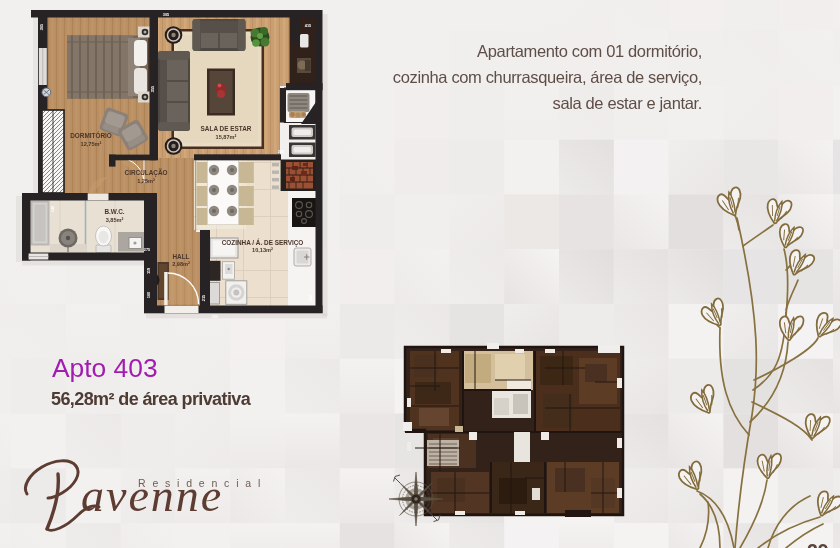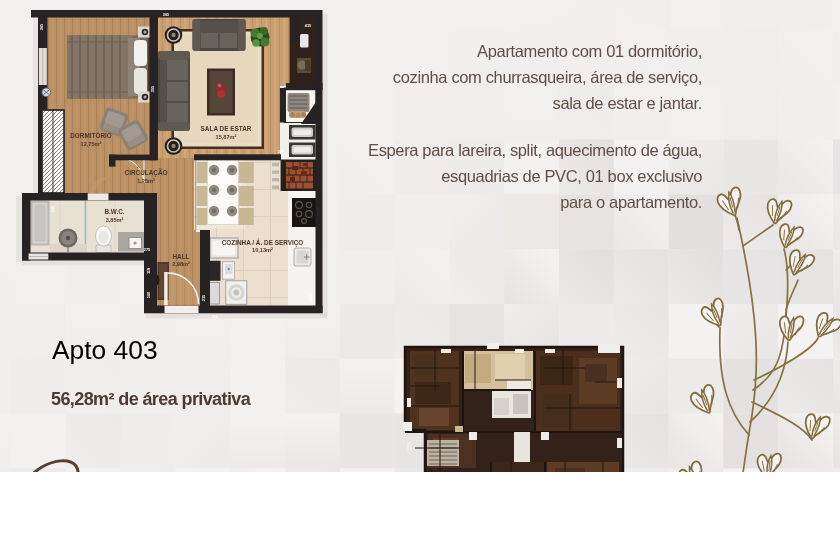--- a/index.html
+++ b/index.html
@@ -1,17 +1,17 @@
 <!DOCTYPE html>
 <html><head>
 <meta charset="utf-8">
 <style>
   html,body{margin:0;padding:0;}
   body{width:840px;height:548px;overflow:hidden;font-family:"Liberation Sans",sans-serif;}
-  #page{position:absolute;top:0;left:0;width:840px;height:472px;background:#f2f0ef;overflow:hidden;}
+  #page{position:absolute;top:0;left:0;width:840px;height:548px;background:#f2f0ef;overflow:hidden;}
   .abs{position:absolute;}
 </style>
 </head>
 <body>
 <div id="page">
 
 <svg class="abs" style="left:0;top:0" width="840" height="548" viewBox="0 0 840 548">
 <defs>
 <linearGradient id="tgA" x1="0" y1="0" x2="1" y2="1">
           <stop offset="0" stop-color="#efedec"></stop>
@@ -587,23 +587,22 @@
 <text x="150" y="271" transform="rotate(-90 150 271)">119</text>
 <text x="150" y="295" transform="rotate(-90 150 295)">160</text>
 <text x="204.5" y="298" transform="rotate(-90 204.5 298)">215</text>
 <text x="312" y="298" transform="rotate(-90 312 298)">265</text>
 <text x="215" y="317.5">250</text>
 </g>
 </svg>
 
 <div class="abs" style="right:138px;top:38px;width:420px;text-align:right;font-size:16.5px;line-height:26px;color:#5e4e47;letter-spacing:-0.36px;">Apartamento com 01 dormitório,<br>cozinha com churrasqueira, área de serviço,<br>sala de estar e jantar.</div>
 
-<div class="abs" style="right:138px;top:136.6px;width:420px;text-align:right;font-size:16.5px;line-height:26px;color:#5e4e47;letter-spacing:-0.36px;">Espera para lareira, split, aquecimento de água,<br>esquadrias de PVC, 01 box exclusivo<br>para o apartamento.</div>
-
-<div class="abs" style="left:52px;top:335px;font-size:26.4px;line-height:30px;color:#000000;">Apto 403</div>
+
+<div class="abs" style="left:52px;top:353px;font-size:26.4px;line-height:30px;color:#a21caf;">Apto 403</div>
 
 <div class="abs" style="left:51px;top:388.9px;font-size:18px;line-height:20px;font-weight:bold;letter-spacing:-0.6px;color:#4e3b34;">56,28m² de área privativa</div>
 
 <div class="abs" style="left:114px;top:476.6px;font-size:10.5px;line-height:12px;color:#6e5c52;letter-spacing:6.8px;margin-left:24px;">Residencial</div>
 
 <svg class="abs" style="left:14px;top:430px" width="250" height="118" viewBox="0 0 250 118">
 <g fill="none" stroke="#5d3c31" stroke-linecap="round">
 <path d="M13,64 C8,56 16,44 28,37 C40,30 56,28 62,36 C68,44 60,56 48,63 C42,66.5 37,68 34,68" stroke-width="3"></path>
 <path d="M44,44 C45.5,60 41,80 33,99" stroke-width="3.4"></path>
 <path d="M33,99 C38,103 52,97 64,85 C72,77 80,74 85,77" stroke-width="2.8"></path>

